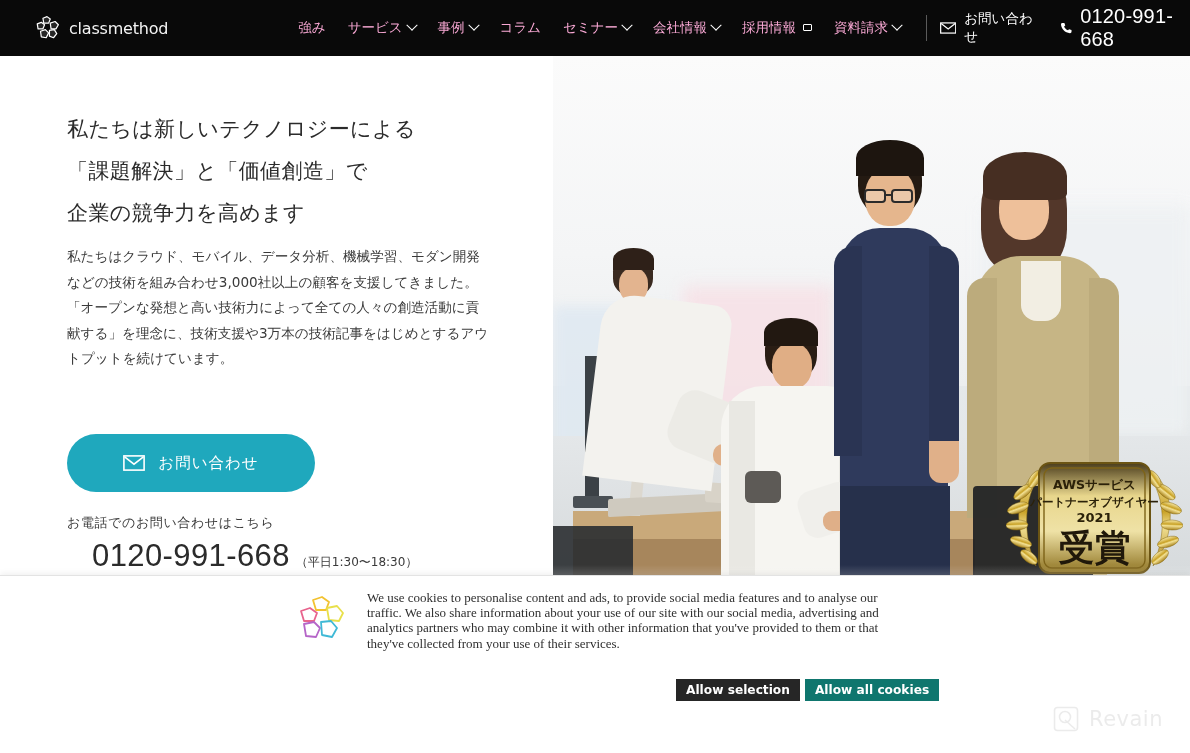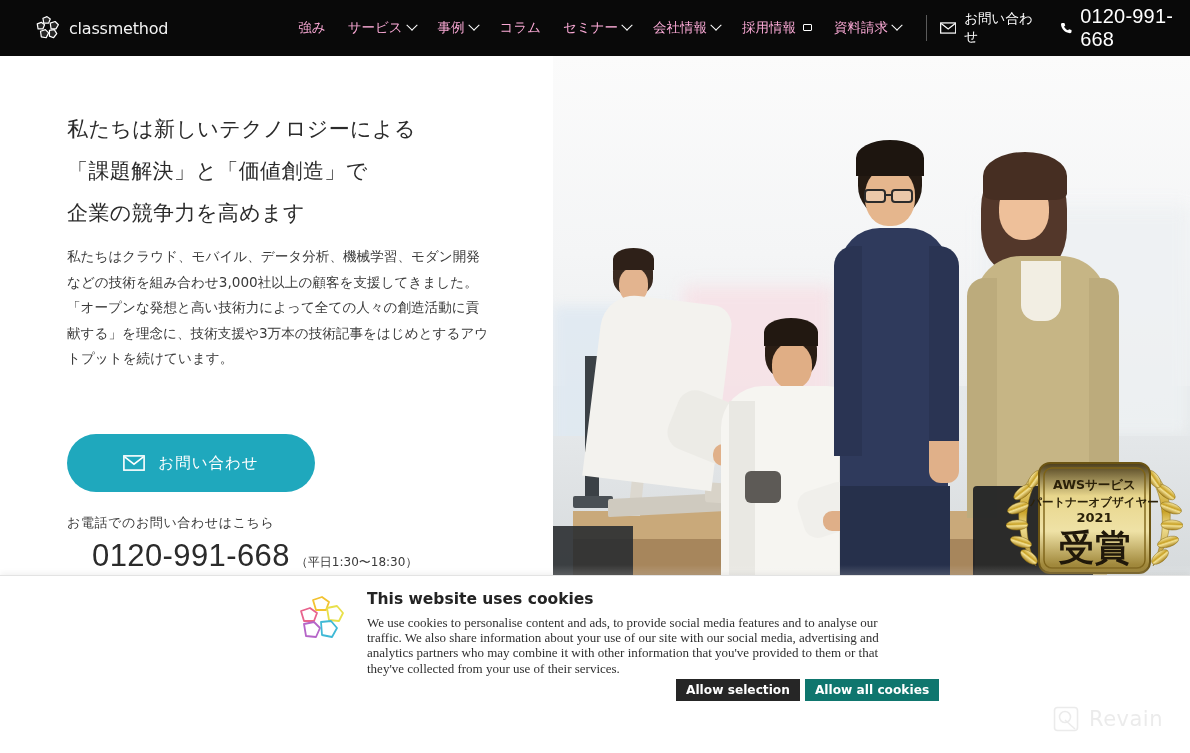--- a/index.html
+++ b/index.html
@@ -399,21 +399,20 @@
       <svg id="cookie-logo" viewBox="0 0 52 52">
         <g fill="none" stroke-width="1.8" stroke-linejoin="round">
           <path d="M17 6 L26 3 L33 8 L30 16 L20 16 Z" stroke="#f2c230"></path>
           <path d="M5 17 L14 14 L21 19 L18 27 L8 27 Z" stroke="#e8638c"></path>
           <path d="M31 14 L41 12 L47 19 L43 27 L33 26 Z" stroke="#e8e04a"></path>
           <path d="M8 30 L18 28 L24 34 L20 43 L10 42 Z" stroke="#b565c8"></path>
           <path d="M25 28 L35 27 L41 34 L36 43 L26 41 Z" stroke="#3fb9d6"></path>
         </g>
       </svg>
       <div>
-        <div id="cookie-title">This website uses cookies</div>
         <div id="cookie-text">We use cookies to personalise content and ads, to provide social media features and to analyse our traffic. We also share information about your use of our site with our social media, advertising and analytics partners who may combine it with other information that you've provided to them or that they've collected from your use of their services.</div>
       </div>
     </div>
 
     <div id="cookie-buttons">
       <button id="btn-allow-selection" class="ck-btn">Allow selection</button>
       <button id="btn-allow-all" class="ck-btn">Allow all cookies</button>
     </div>
 
   </div>

